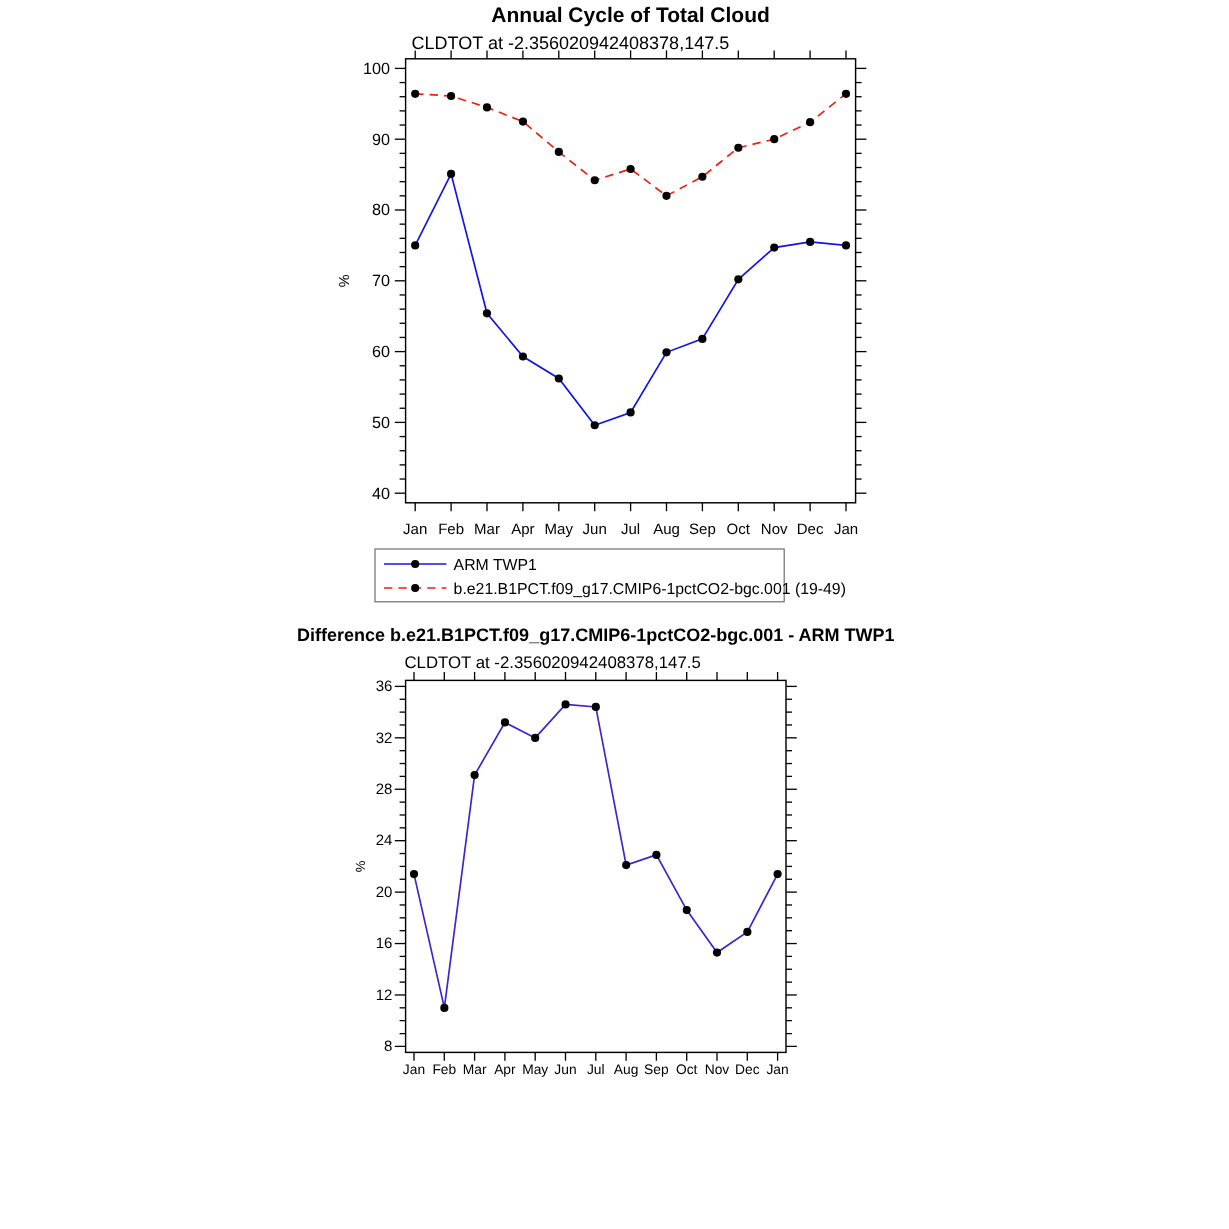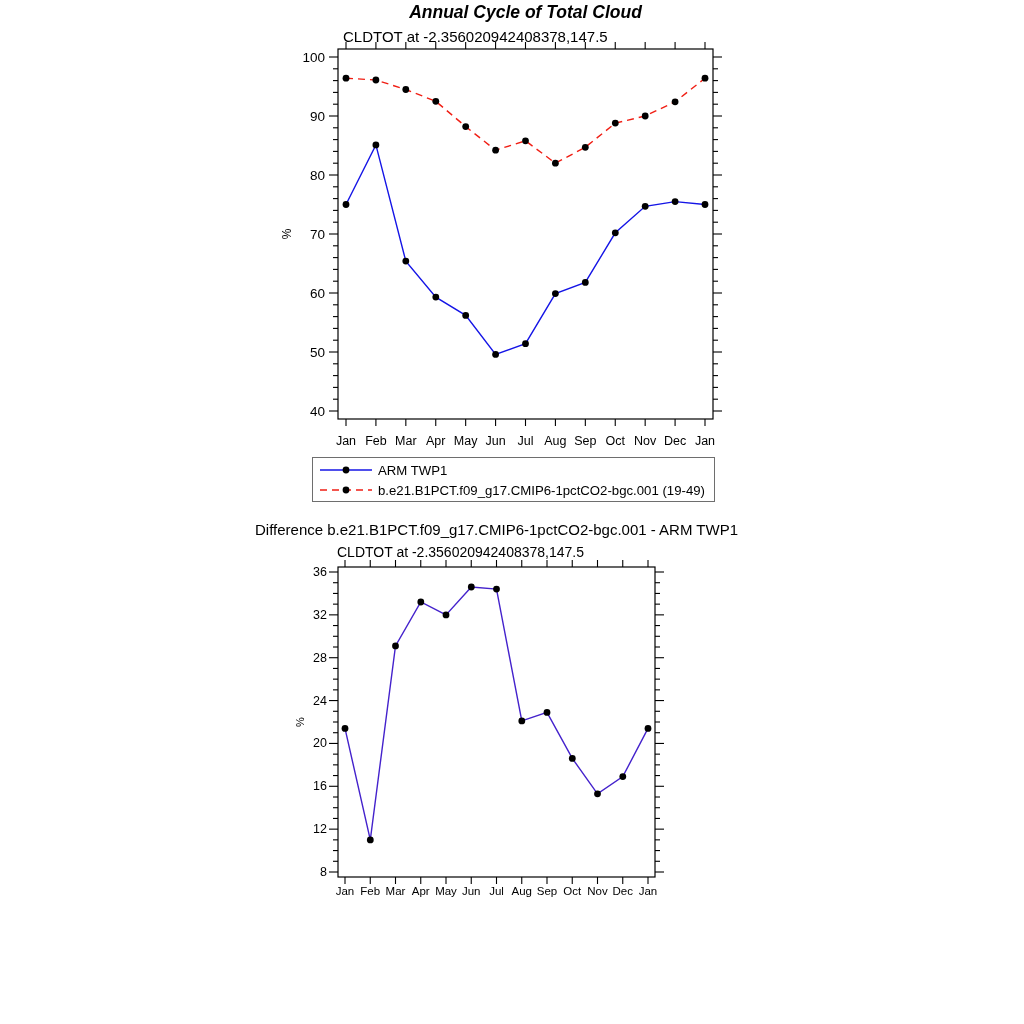--- a/index.html
+++ b/index.html
@@ -2,26 +2,26 @@
 <html><head>
 <meta charset="utf-8">
 <style>
   html,body{margin:0;padding:0;background:#ffffff;}
   .canvas{
     position:relative;width:1024px;height:1024px;background:#ffffff;overflow:hidden;
     font-family:"Liberation Sans","DejaVu Sans",sans-serif;color:#000;
   }
   #plot-svg{position:absolute;left:0;top:0;width:1024px;height:1024px;}
   .t-main{position:absolute;left:338px;width:375px;top:2px;text-align:center;
-          font-size:17.5px;font-weight:bold;white-space:nowrap;font-style:italic;}
+          font-size:17.5px;font-weight:bold;white-space:nowrap;}
   .t-sub{position:absolute;left:343px;top:28px;font-size:15px;white-space:nowrap;}
   .t-main2{position:absolute;left:238px;width:517px;top:521px;text-align:center;
-           font-size:15px;font-weight:normal;white-space:nowrap;}
+           font-size:15px;font-weight:bold;white-space:nowrap;}
   .t-sub2{position:absolute;left:337px;top:544px;font-size:14px;white-space:nowrap;}
-  .legend-box{position:absolute;left:312px;top:457px;width:403px;height:45px;
+  .legend-box{position:absolute;left:312px;top:457px;width:342px;height:45px;
               border:1px solid #6e6e6e;box-sizing:border-box;background:#ffffff;
               padding:2px 0 0 4px;}
   .legend-row{display:flex;align-items:center;height:20px;}
   .legend-sample{width:58px;height:20px;flex:0 0 58px;}
   .legend-label{font-size:13.2px;margin-left:3px;white-space:nowrap;}
 </style>
 </head>
 <body>
 
 <div class="canvas">

